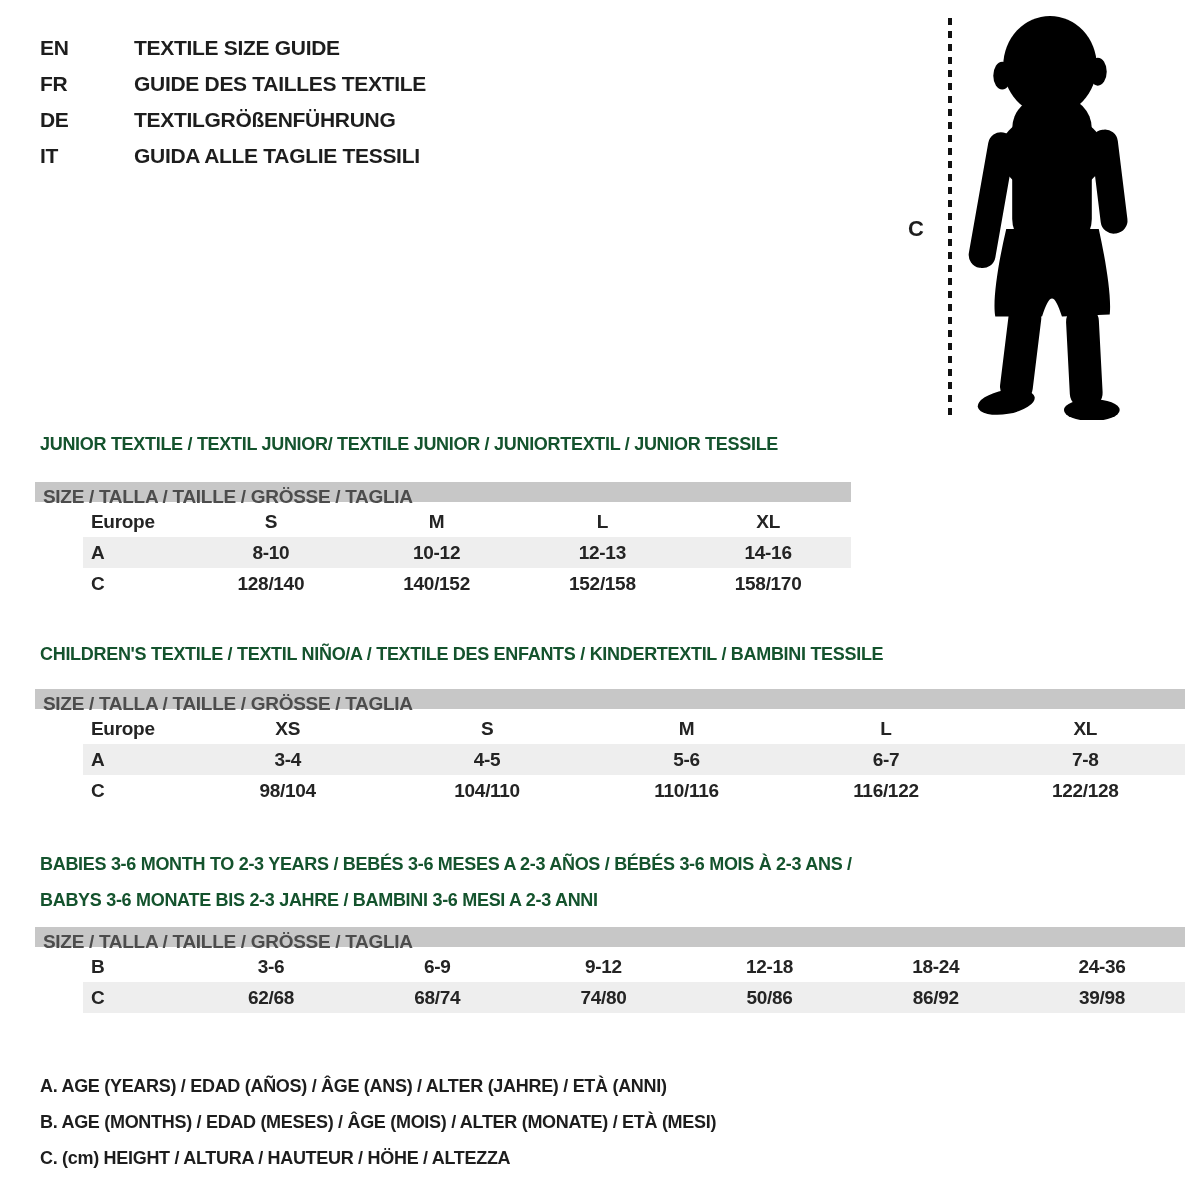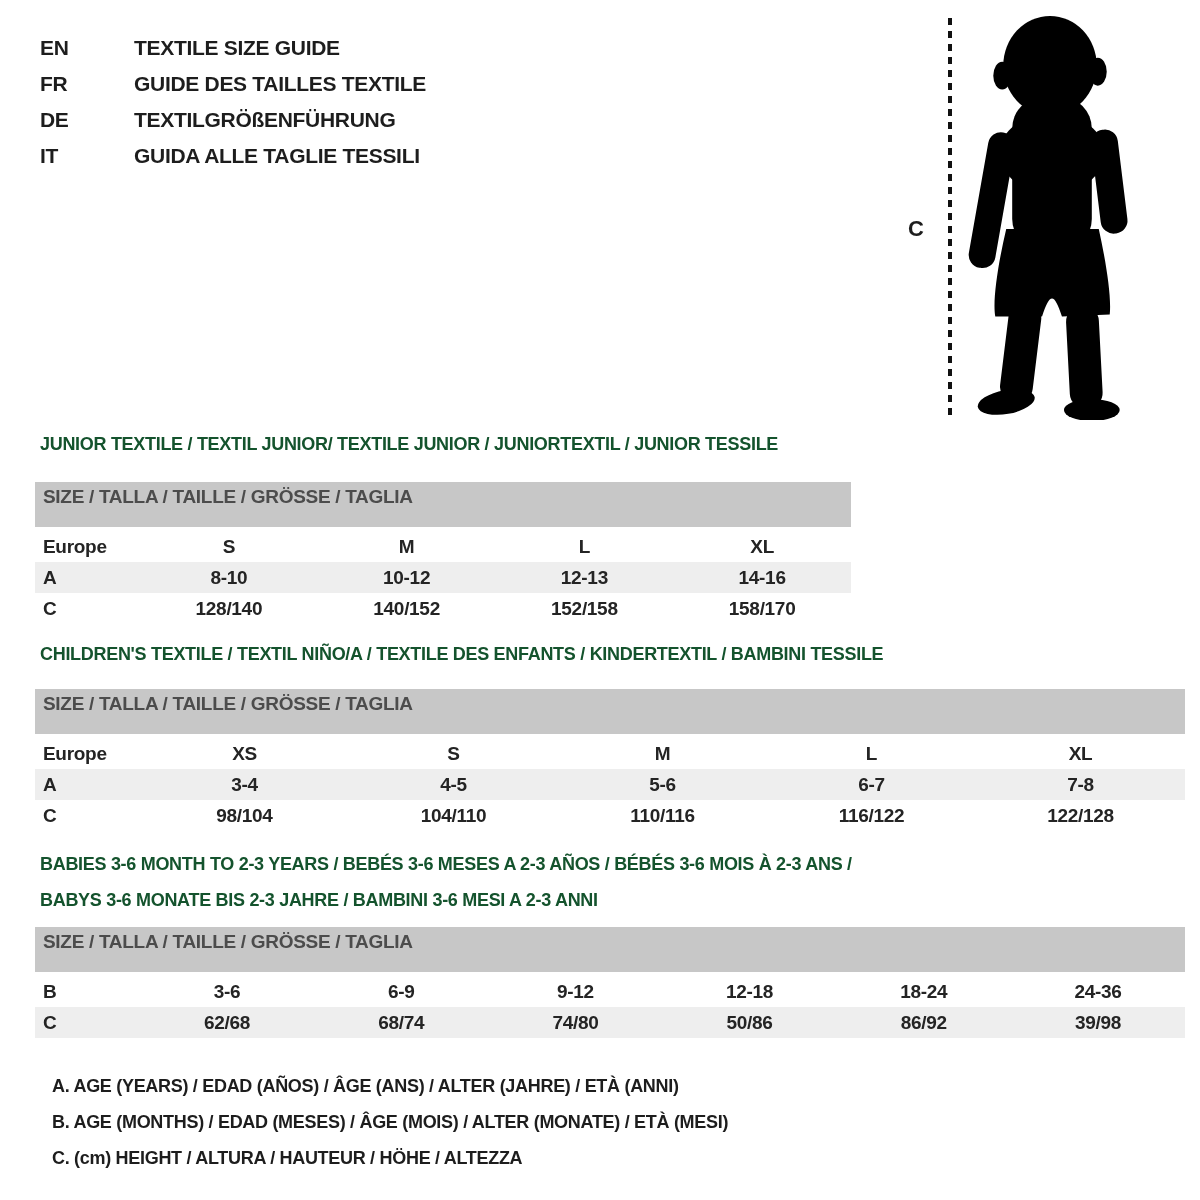--- a/index.html
+++ b/index.html
@@ -27,26 +27,26 @@
   .dim-label { left: 908px; top: 216px; font-size: 22px; }
   .baby-svg { left: 962px; top: 12px; }
 
   
   .sec-title { font-size: 18px; white-space: nowrap; color: #14532d; }
   .babies-title div { line-height: 36px; white-space: nowrap; }
 
   
   .size-table { }
   .size-bar {
-    height: 45px; line-height: 29px;
+    height: 20px; line-height: 29px;
     background: #c7c7c7; color: #4c4c4c;
     font-size: 19px; padding-left: 8px;
     margin-bottom: 4px;
   }
-  .t-row { display: flex; height: 31px; align-items: center; font-size: 19px; color: #242424; }
+  .t-row { display: flex; height: 31px; align-items: center; font-size: 19px; color: #242424; margin-left: 48px; }
   .t-row.shaded { background: #eeeeee; }
   .t-cell { flex: 1; text-align: center; }
   .t-label { flex: 0 0 105px; text-align: left; padding-left: 8px; }
 
   
   .legend div { line-height: 36px; font-size: 18px; white-space: nowrap; }
 </style>
 </head>
 <body>
 
@@ -168,17 +168,17 @@
         <div class="t-cell">62/68</div>
         <div class="t-cell">68/74</div>
         <div class="t-cell">74/80</div>
         <div class="t-cell">50/86</div>
         <div class="t-cell">86/92</div>
         <div class="t-cell">39/98</div>
       </div>
     </div>
 </div>
 
-<div class="abs legend" style="left:40px; top:1068px;margin-left:12px;">
+<div class="abs legend" style="left:40px; top:1068px;">
   <div>A. AGE (YEARS) / EDAD (AÑOS) / ÂGE (ANS) / ALTER (JAHRE) / ETÀ (ANNI)</div>
   <div>B. AGE (MONTHS) / EDAD (MESES) / ÂGE (MOIS) / ALTER (MONATE) / ETÀ (MESI)</div>
   <div>C. (cm) HEIGHT / ALTURA / HAUTEUR / HÖHE / ALTEZZA</div>
 </div>
 
 </body></html>

